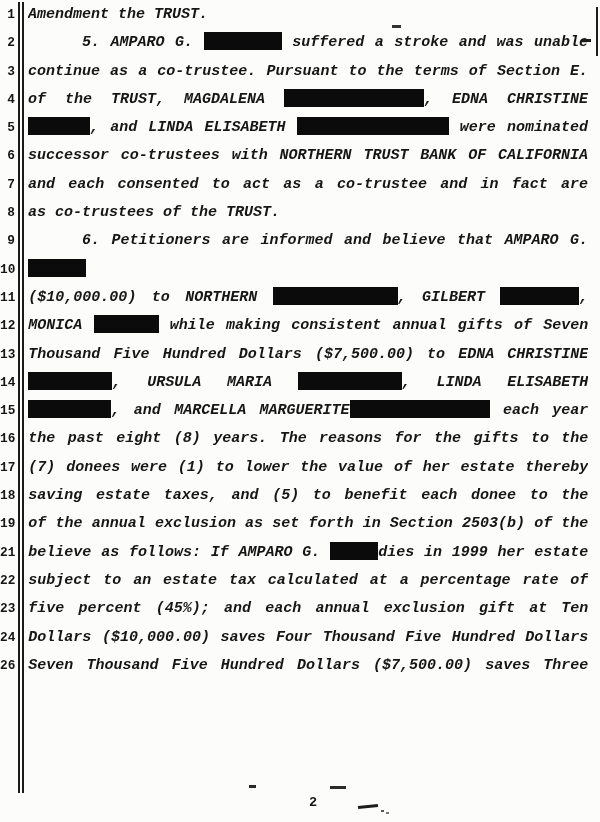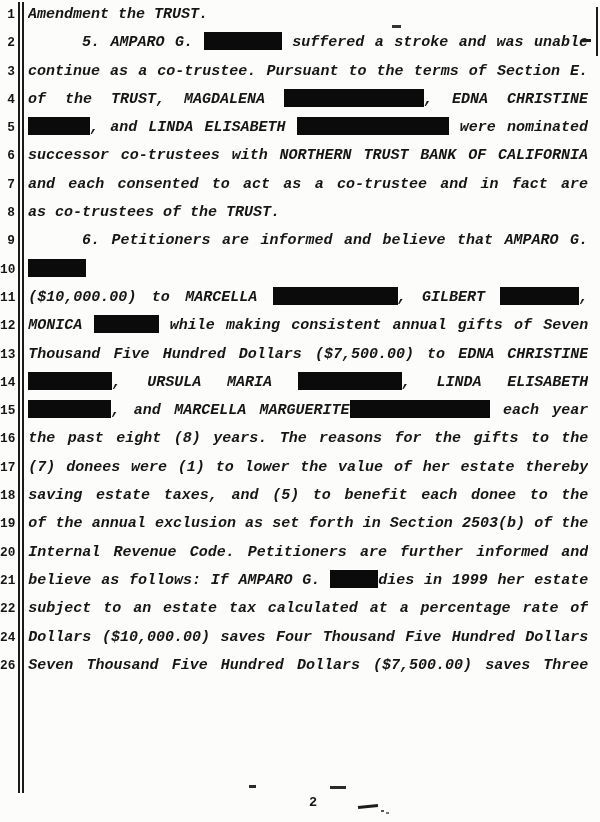--- a/index.html
+++ b/index.html
@@ -71,21 +71,21 @@
       <div class="row">
         <span class="ln">9</span>
         <span class="lt just"><span class="indent" style="width: 54px;"></span><span>6. Petitioners are informed and believe that AMPARO G.</span></span>
       </div>
       <div class="row">
         <span class="ln">10</span>
         <span class="lt just"><span class="redact" style="width: 58px; background: rgb(11, 11, 11);"></span></span>
       </div>
       <div class="row">
         <span class="ln">11</span>
-        <span class="lt just"><span>($10,000.00) to MARCELLA </span><span class="redact" style="width: 125px; background: rgb(11, 11, 11);"></span><span>, GILBERT </span><span class="redact" style="width: 79px; background: rgb(11, 11, 11);"></span><span>, and</span></span>
+        <span class="lt just"><span>($10,000.00) to NORTHERN </span><span class="redact" style="width: 125px; background: rgb(11, 11, 11);"></span><span>, GILBERT </span><span class="redact" style="width: 79px; background: rgb(11, 11, 11);"></span><span>, and</span></span>
       </div>
       <div class="row">
         <span class="ln">12</span>
         <span class="lt just"><span>MONICA </span><span class="redact" style="width: 65px; background: rgb(11, 11, 11);"></span><span> while making consistent annual gifts of Seven</span></span>
       </div>
       <div class="row">
         <span class="ln">13</span>
         <span class="lt just"><span>Thousand Five Hundred Dollars ($7,500.00) to EDNA CHRISTINE </span><span class="redact" style="width: 54px; background: rgb(11, 11, 11);"></span></span>
       </div>
       <div class="row">
@@ -106,30 +106,30 @@
       </div>
       <div class="row">
         <span class="ln">18</span>
         <span class="lt just"><span>saving estate taxes, and (5) to benefit each donee to the extent</span></span>
       </div>
       <div class="row">
         <span class="ln">19</span>
         <span class="lt just"><span>of the annual exclusion as set forth in Section 2503(b) of the</span></span>
       </div>
       <div class="row">
-        <span class="ln">20</span>
-        <span class="lt just"><span>Internal Revenue Code. Petitioners are further informed and</span></span>
-      </div>
-      <div class="row">
         <span class="ln">21</span>
         <span class="lt just"><span>believe as follows: If AMPARO G. </span><span class="redact" style="width: 48px; background: rgb(11, 11, 11);"></span><span>dies in 1999 her estate is</span></span>
       </div>
       <div class="row">
         <span class="ln">22</span>
         <span class="lt just"><span>subject to an estate tax calculated at a percentage rate of forty-</span></span>
+      </div>
+      <div class="row">
+        <span class="ln">23</span>
+        <span class="lt just"><span>five percent (45%); and each annual exclusion gift at Ten Thousand</span></span>
       </div>
       <div class="row">
         <span class="ln">24</span>
         <span class="lt just"><span>Dollars ($10,000.00) saves Four Thousand Five Hundred Dollars</span></span>
       </div>
       <div class="row">
         <span class="ln">26</span>
         <span class="lt just"><span>Seven Thousand Five Hundred Dollars ($7,500.00) saves Three</span></span>
       </div>
     </div>

